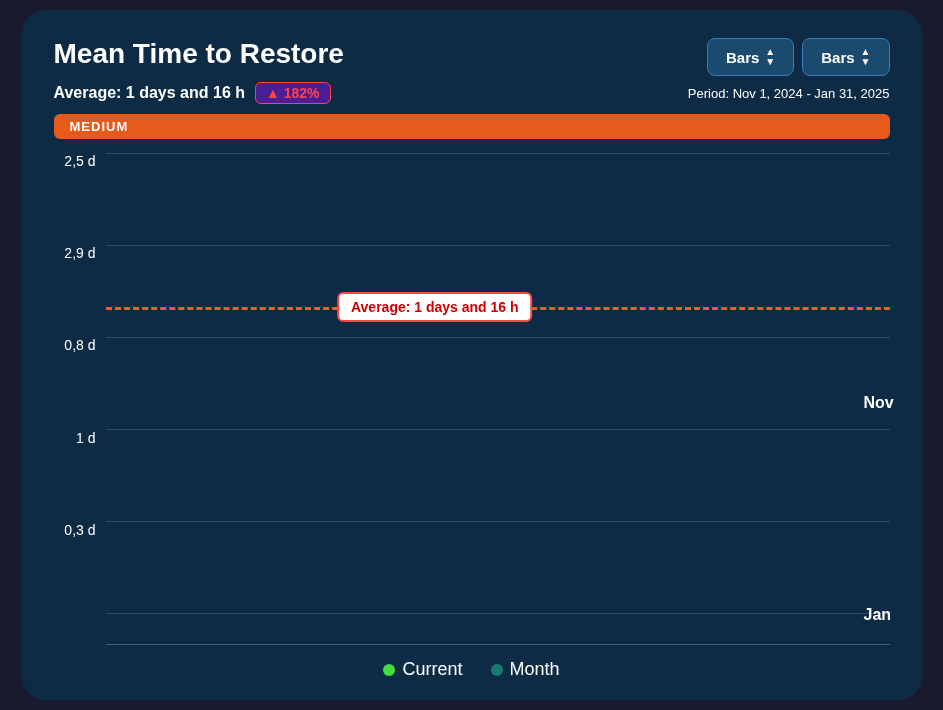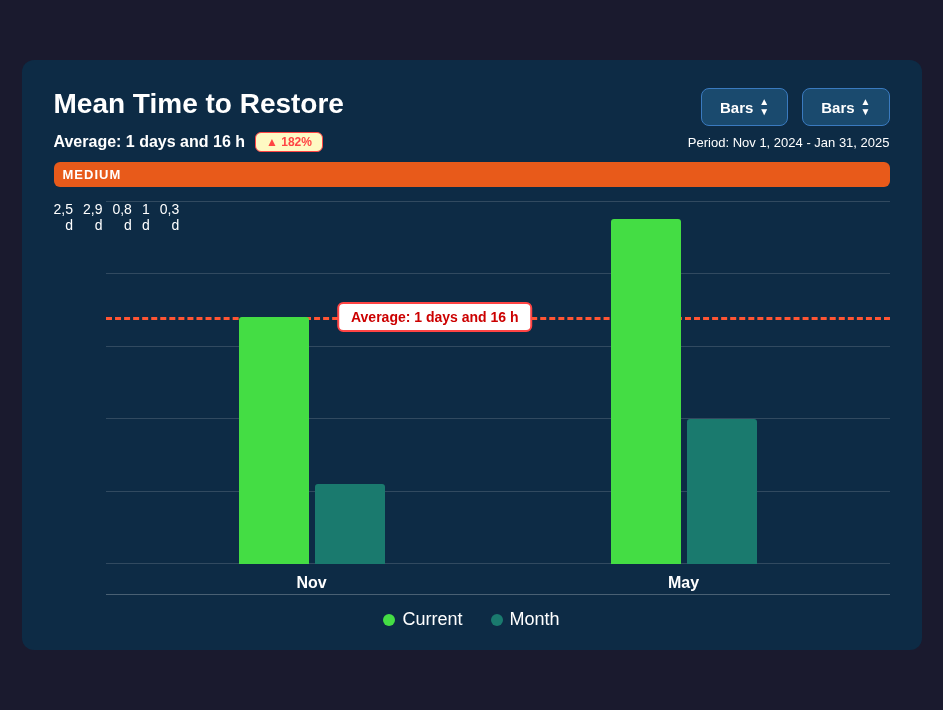--- a/index.html
+++ b/index.html
@@ -7,42 +7,42 @@
       background: #1a1a2e;
       display: flex;
       align-items: center;
       justify-content: center;
       width: 943px;
       height: 710px;
       font-family: 'Arial', sans-serif;
     }
     .card {
       background: #0d2b45;
-      border-radius: 12px;
+      border-radius: 24px;
       width: 900px;
-      height: 590px;
+      height: 690px;
       padding: 28px 32px 20px 32px;
       position: relative;
       display: flex;
       flex-direction: column;
     }
     .header-row {
       display: flex;
       align-items: flex-start;
       justify-content: space-between;
       margin-bottom: 6px;
     }
     .title {
       color: #ffffff;
       font-size: 28px;
       font-weight: 700;
     }
     .controls {
       display: flex;
-      gap: 14px;
+      gap: 8px;
       align-items: center;
     }
     .control-btn {
       background: #1a4a6e;
       color: #ffffff;
       border: 1.5px solid #3a7abf;
       border-radius: 8px;
       padding: 8px 18px;
       font-size: 15px;
       font-weight: 600;
@@ -66,59 +66,60 @@
     }
     .average-text {
       color: #ffffff;
       font-size: 16px;
       font-weight: 600;
       display: flex;
       align-items: center;
       gap: 10px;
     }
     .badge-change {
-      background: #fef9c3;
+      background: #4c1d95;
       color: #ff4444;
       border: 1.5px solid #ff4444;
       border-radius: 6px;
       padding: 2px 10px;
-      font-size: 12px;
+      font-size: 14px;
       font-weight: 700;
       display: flex;
       align-items: center;
       gap: 3px;
     }
     .period-text {
       color: #ffffff;
       font-size: 13px;
     }
     .medium-badge {
       background: #e85a1a;
       color: #ffffff;
       font-size: 13px;
       font-weight: 700;
       border-radius: 6px;
-      padding: 5px 9px;
+      padding: 5px 16px;
       letter-spacing: 1px;
       display: inline-block;
       margin-bottom: 14px;
     }
     .chart-area {
       flex: 1;
       position: relative;
       display: flex;
       flex-direction: column;
     }
     .chart-inner {
       flex: 1;
       position: relative;
       display: flex;
     }
     .y-axis {
       display: flex;
+      flex-direction: column;
       justify-content: space-between;
       padding-bottom: 30px;
       width: 52px;
       flex-shrink: 0;
     }
     .y-label {
       color: #ffffff;
       font-size: 14px;
       font-weight: 500;
       text-align: right;
@@ -143,21 +144,22 @@
       height: 1px;
       background: rgba(255,255,255,0.15);
     }
     .bars-container {
       position: absolute;
       top: 0; left: 0; right: 0;
       bottom: 30px;
       display: flex;
       align-items: flex-end;
       justify-content: flex-end;
-      padding: 0 20px;
+      padding: 18px 20px;
+      flex-direction: column;
     }
     .month-group {
       display: flex;
       flex-direction: column;
       align-items: center;
       flex: 1;
       height: 100%;
       position: relative;
     }
     .bars-pair {
@@ -298,21 +300,21 @@
             </div>
             <span class="month-label">Nov</span>
           </div>
 
 
           <div class="month-group">
             <div class="bars-pair">
               <div class="bar bar-current" style="height:95%;"></div>
               <div class="bar bar-past" style="height:40%;"></div>
             </div>
-            <span class="month-label">May</span>
+            <span class="month-label">Jan</span>
           </div>
         </div>
       </div>
     </div>
 
     <div class="x-axis-line"></div>
 
     <div class="legend">
       <div class="legend-item">
         <div class="legend-dot" style="background:#44dd44;"></div>

